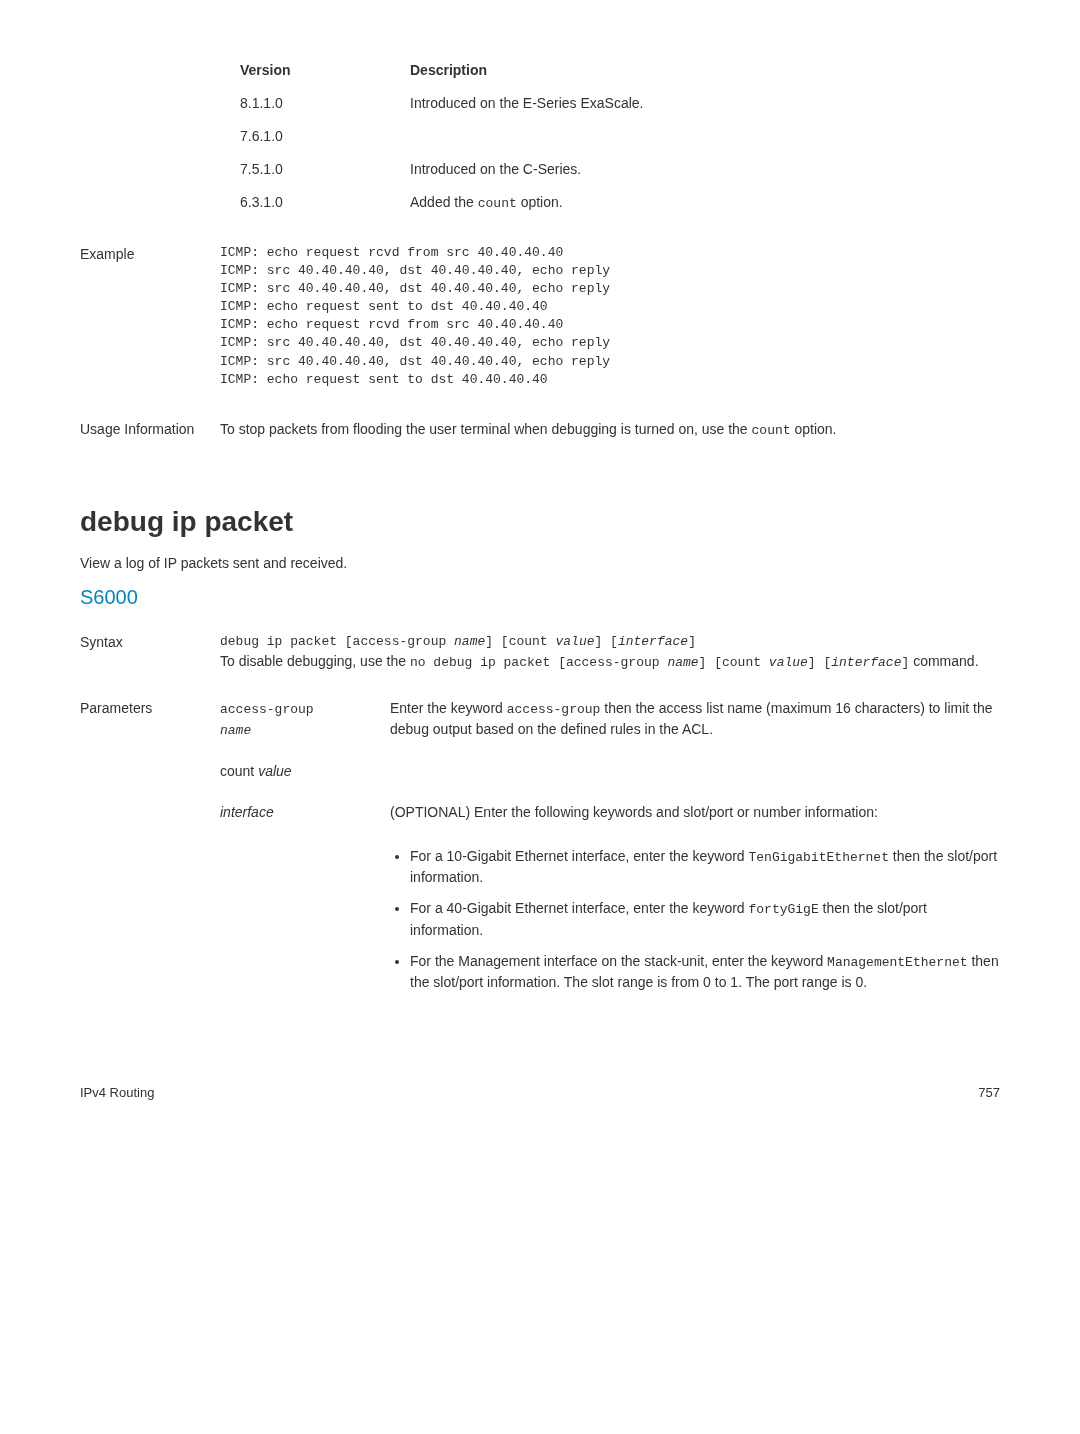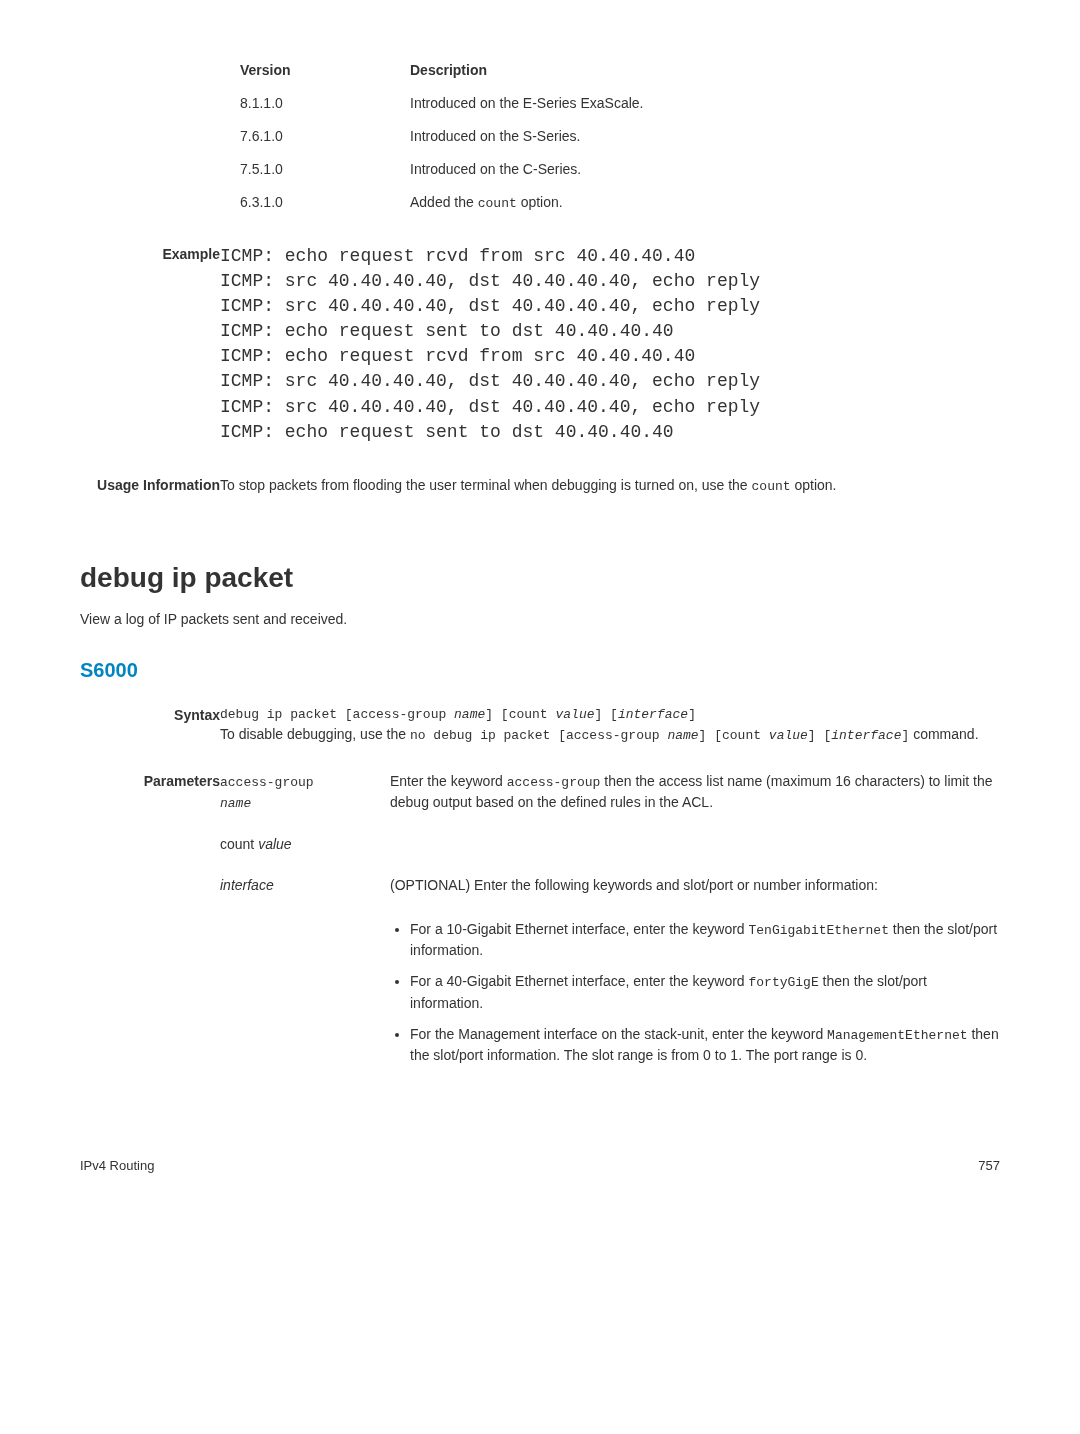--- a/index.html
+++ b/index.html
@@ -6,25 +6,24 @@
     font-family: -apple-system, BlinkMacSystemFont, "Segoe UI", Arial, sans-serif;
     font-size: 14px;
     line-height: 1.5;
     color: #333;
     max-width: 1080px;
     margin: 0;
     padding: 60px 80px 40px 80px;
     background: #fff;
   }
   .section-label {
-    font-weight: 700;
+    font-weight: 400;
     color: #333;
     width: 140px;
     flex-shrink: 0;
-    text-align: right;
   }
   .version-table {
     margin-left: 160px;
     margin-bottom: 30px;
   }
   .version-row {
     display: flex;
     margin-bottom: 12px;
   }
   .version-col1 {
@@ -40,43 +39,43 @@
   .mono {
     font-family: "Courier New", Courier, monospace;
     font-size: 13px;
   }
   .example-block {
     display: flex;
     margin-bottom: 30px;
   }
   .example-code {
     font-family: "Courier New", Courier, monospace;
-    font-size: 18px;
+    font-size: 13px;
     white-space: pre;
     line-height: 1.4;
   }
   .usage-block {
     display: flex;
     margin-bottom: 60px;
   }
   .usage-text {
     flex: 1;
   }
   h1 {
     font-size: 28px;
     font-weight: 600;
     margin: 60px 0 10px 0;
   }
   .subtitle {
-    margin-bottom: 25px;
+    margin-bottom: 8px;
     font-size: 14px;
   }
   h2 {
     font-size: 20px;
-    font-weight: 700;
+    font-weight: 400;
     color: #0085c3;
     margin: 0 0 20px 0;
   }
   .syntax-block {
     display: flex;
     margin-bottom: 25px;
   }
   .syntax-content {
     flex: 1;
   }
@@ -122,21 +121,20 @@
   <div class="version-row">
     <div class="version-col1 version-header">Version</div>
     <div class="version-col2 version-header">Description</div>
   </div>
   <div class="version-row">
     <div class="version-col1">8.1.1.0</div>
     <div class="version-col2">Introduced on the E-Series ExaScale.</div>
   </div>
   <div class="version-row">
     <div class="version-col1">7.6.1.0</div>
-    <div class="version-col2">Introduced on the S-Series.</div>
   </div>
   <div class="version-row">
     <div class="version-col1">7.5.1.0</div>
     <div class="version-col2">Introduced on the C-Series.</div>
   </div>
   <div class="version-row">
     <div class="version-col1">6.3.1.0</div>
     <div class="version-col2"><span>Added the </span><span class="mono">count</span><span> option.</span></div>
   </div>
 </div>

